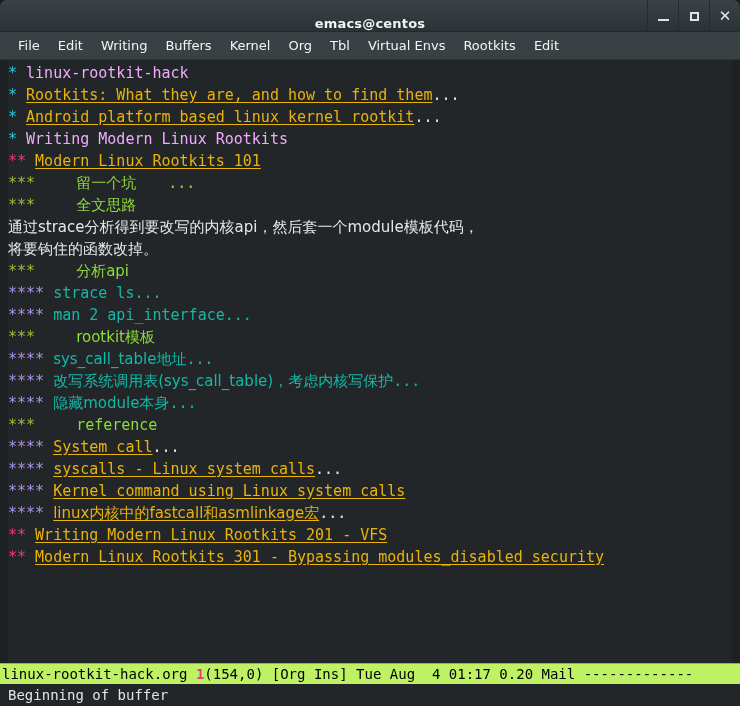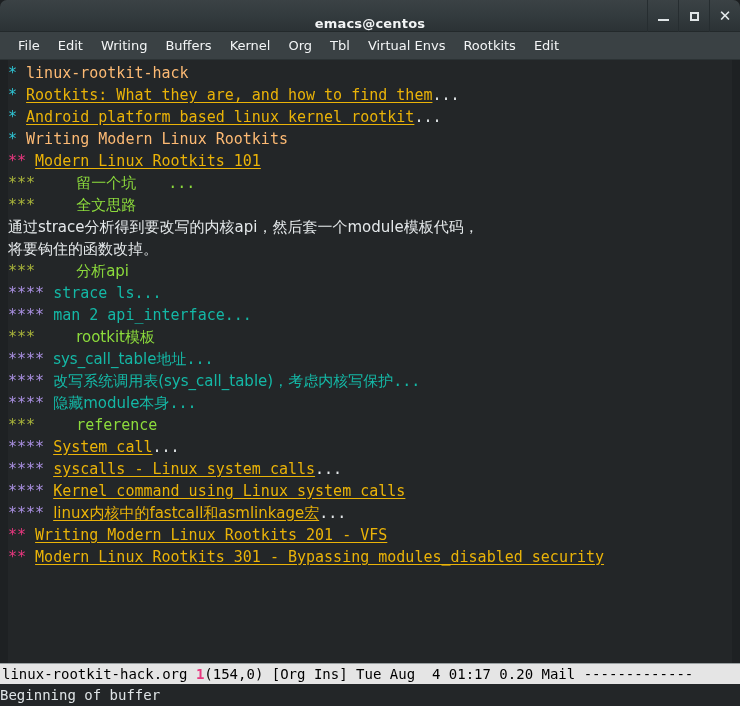--- a/index.html
+++ b/index.html
@@ -126,57 +126,58 @@
     font-size: 15px;
   }
 
   
   .s1 { color: #2fc4d4; }
   .s2 { color: #e8377f; }
   .s3 { color: #a8b33a; }
   .s4 { color: #a98fe0; }
 
   
-  .h1 { color: #fdba74; }
+  .h1 { color: #f0abfc; }
   .h3 { color: #8ddc3c; margin-left: 32px; }
   .h4 { color: #14b8a6; }
 
   .link {
     color: #eab308;
     text-decoration: underline;
     text-underline-offset: 2px;
   }
   .plain { color: #e4e8ea; }
 
   .cjk { font-family: "DejaVu Sans", "DejaVu Sans Mono", sans-serif; }
 
   
   #modeline {
     flex: 0 0 21px;
     height: 21px;
-    background: #e5e5e5;
+    background: #bef264;
     color: #000000;
     font-size: 14px;
     line-height: 21px;
     white-space: pre;
     overflow: hidden;
     padding-left: 2px;
     border-top: 1px solid #9aa0a2;
   }
   #modeline .ml-mod { color: #e8377f; font-weight: bold; }
 
   
   #echoarea {
     flex: 0 0 22px;
     height: 22px;
     background: #232628;
     color: #dfe4e6;
     font-size: 14px;
     line-height: 22px;
     white-space: pre;
+    padding-left: 8px;
     overflow: hidden;
   }
 </style>
 </head>
 <body>
 
 <div id="window">
 
   <div id="titlebar">
     <span id="title-text">emacs@centos</span>

